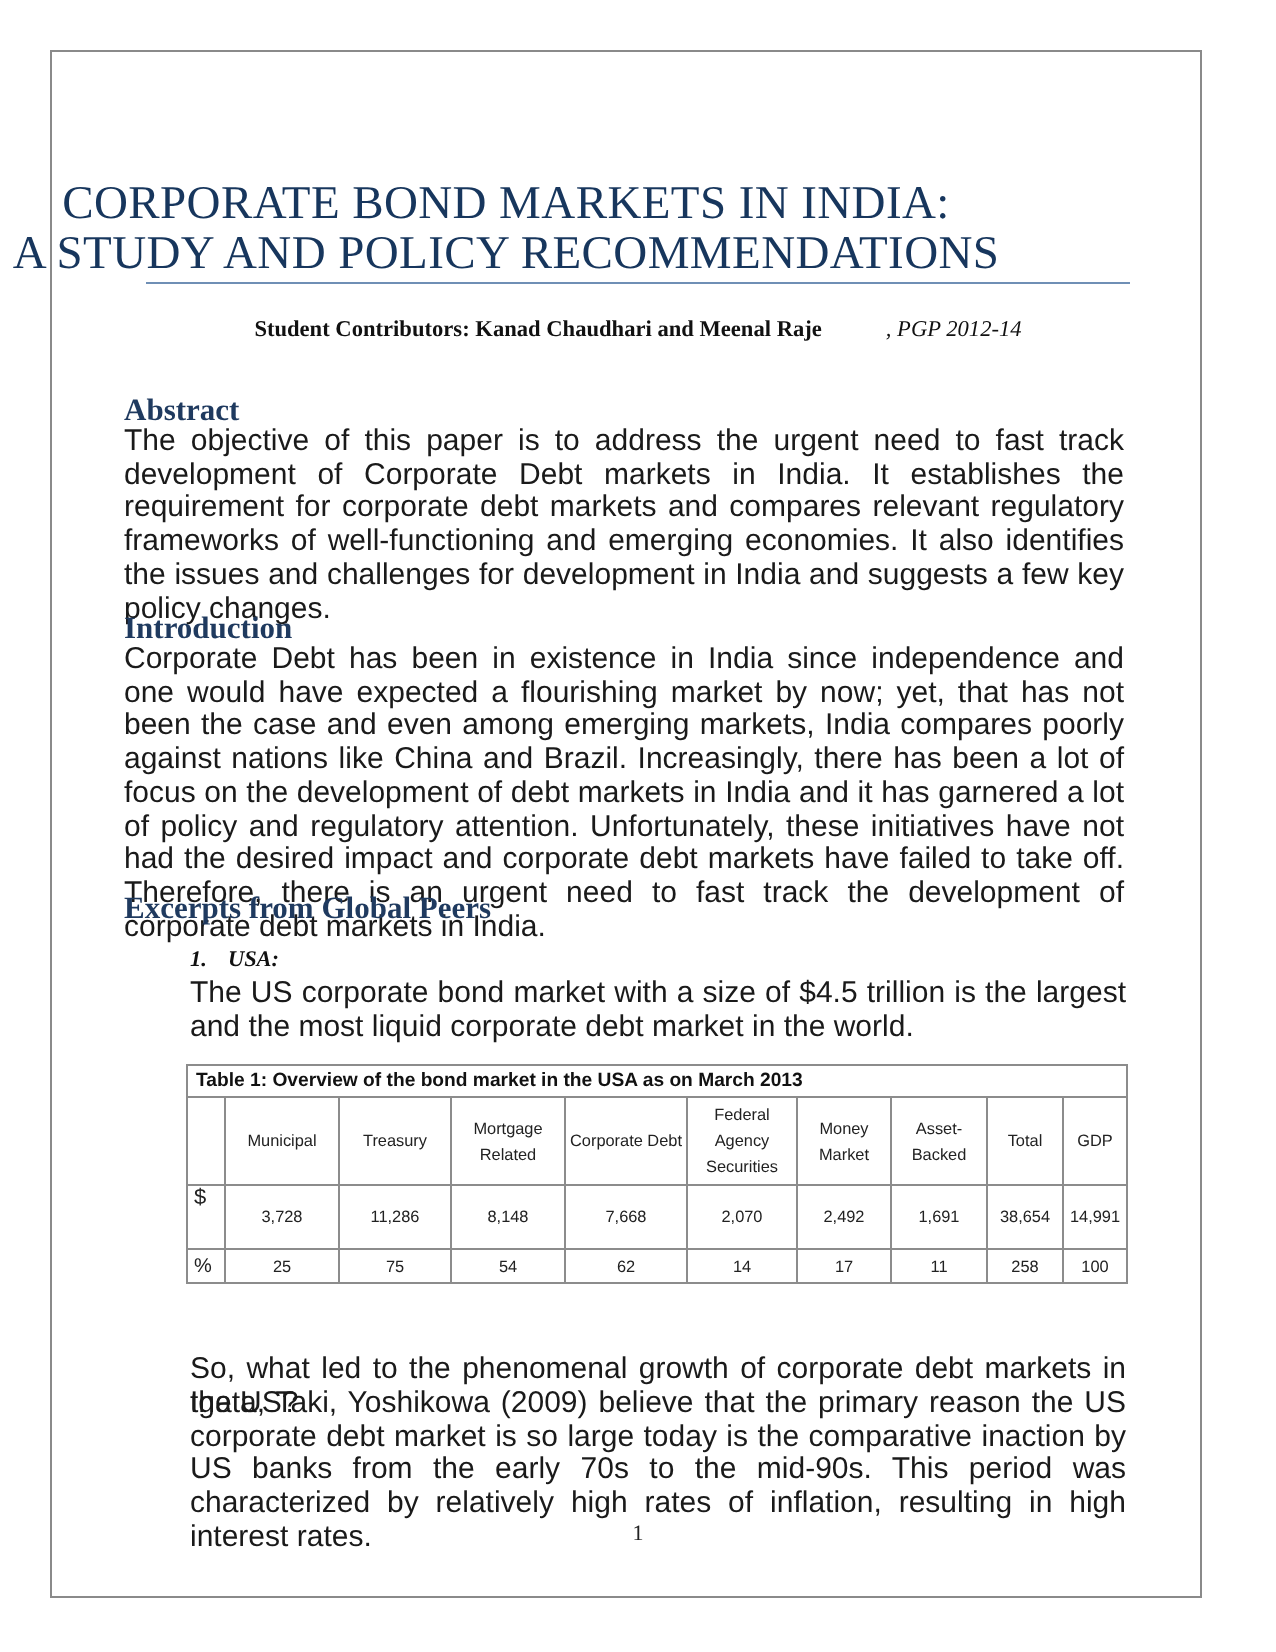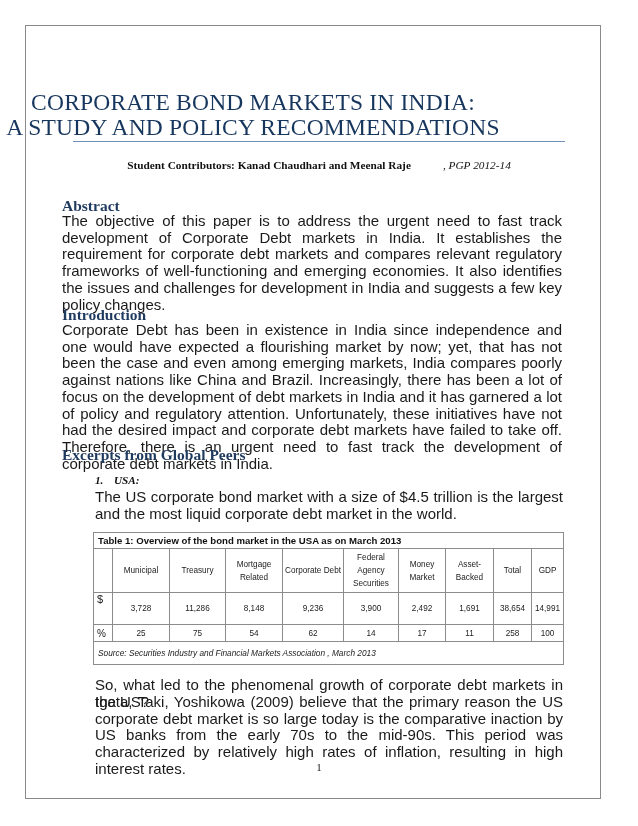--- a/index.html
+++ b/index.html
@@ -78,41 +78,38 @@
     <td>Money Market</td>
     <td>Asset-Backed</td>
     <td>Total</td>
     <td>GDP</td>
   </tr>
   <tr class="usd">
     <td class="rowlbl">$</td>
     <td>3,728</td>
     <td>11,286</td>
     <td>8,148</td>
-    <td>9,236</td>
-    <td>3,900</td>
+    <td>7,668</td>
+    <td>2,070</td>
     <td>2,492</td>
     <td>1,691</td>
     <td style="word-break:break-all;">38,654</td>
     <td style="word-break:break-all;">14,991</td>
   </tr>
   <tr class="pct">
     <td class="rowlbl">%</td>
     <td>25</td>
     <td>75</td>
     <td>54</td>
     <td>62</td>
     <td>14</td>
     <td>17</td>
     <td>11</td>
     <td>258</td>
     <td>100</td>
   </tr>
-  <tr>
-    <td class="source" colspan="10">Source: Securities Industry and Financial Markets Association , March 2013</td>
-  </tr>
 </tbody>
   </table>
 
 <div class="para indent" style="top:677px;">So, what led to the phenomenal growth of corporate debt markets in the US?</div>
 <div class="para indent" style="top:694px;">Igata, Taki, Yoshikowa (2009) believe that the primary reason the US corporate debt market is so large today is the comparative inaction by US banks from the early 70s to the mid-90s. This period was characterized by relatively high rates of inflation, resulting in high interest rates.</div>
 
 <div class="page-num">1</div>
 
 </body></html>

